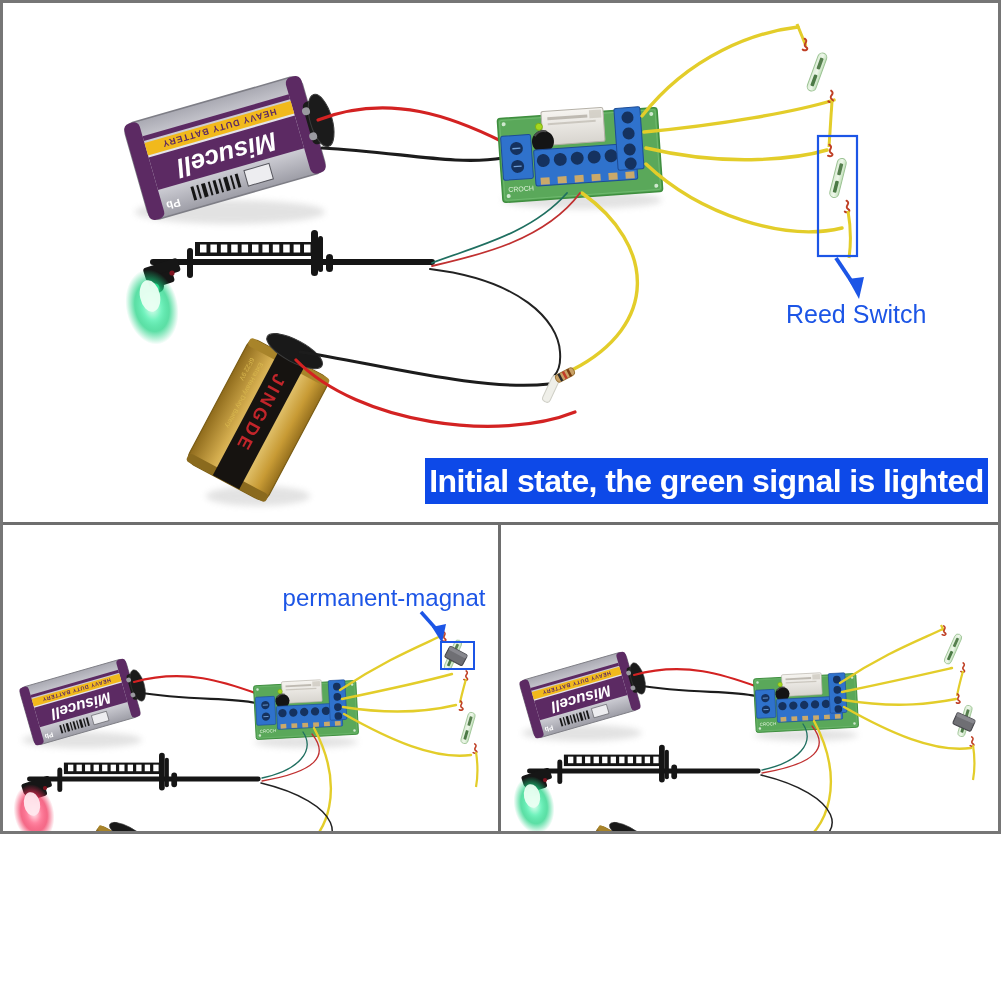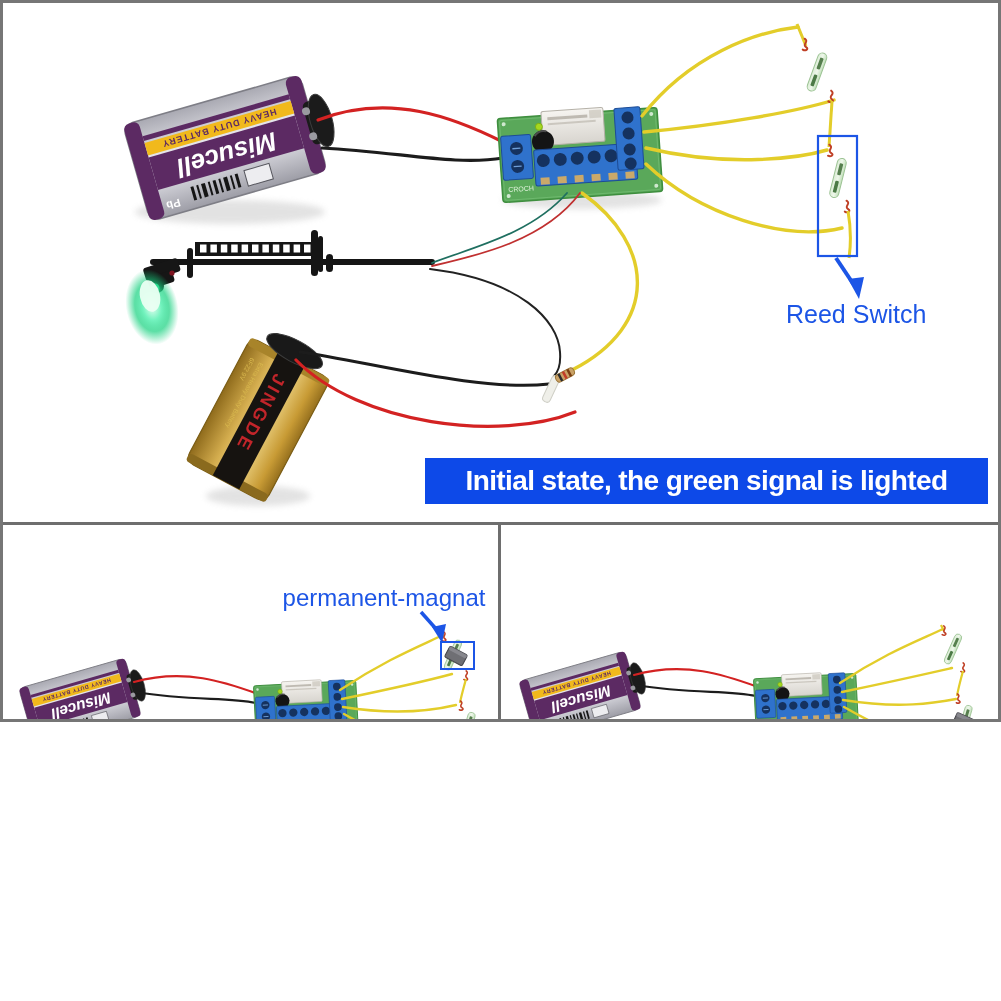--- a/index.html
+++ b/index.html
@@ -1,26 +1,26 @@
 <!DOCTYPE html>
 <html><head>
 <meta charset="utf-8">
 <style>
   html,body{margin:0;padding:0;background:#fff;}
-  #canvas{position:relative;width:1001px;height:722px;background:#fff;
+  #canvas{position:relative;width:1001px;height:834px;background:#fff;
           border:3px solid #767676;box-sizing:border-box;overflow:hidden;
           font-family:"Liberation Sans",sans-serif;}
   .panel{position:absolute;display:block;}
   #panel-top{left:0;top:0;width:995px;height:519px;}
   #panel-bl{left:0;top:522px;width:495px;height:473px;}
   #panel-br{left:498px;top:522px;width:497px;height:473px;}
   .divider-h{position:absolute;left:0;top:519px;width:995px;height:3px;background:#6e6e6e;}
   .divider-v{position:absolute;left:495px;top:522px;width:3px;height:473px;background:#6e6e6e;}
   #banner{position:absolute;left:422px;top:455px;width:563px;height:46px;background:#0d49e8;
-          color:#ffffff;font-weight:bold;font-size:28px;letter-spacing:-0.6px;
+          color:#ffffff;font-weight:bold;font-size:32px;letter-spacing:-0.6px;
           display:flex;align-items:center;justify-content:center;white-space:nowrap;}
   svg text{font-family:"Liberation Sans",sans-serif;}
   .anno-text{fill:#1c55e6;font-size:25px;}
   .anno-text2{fill:#1c55e6;font-size:24px;}
 </style>
 </head>
 <body>
 
 <div id="canvas">
 

